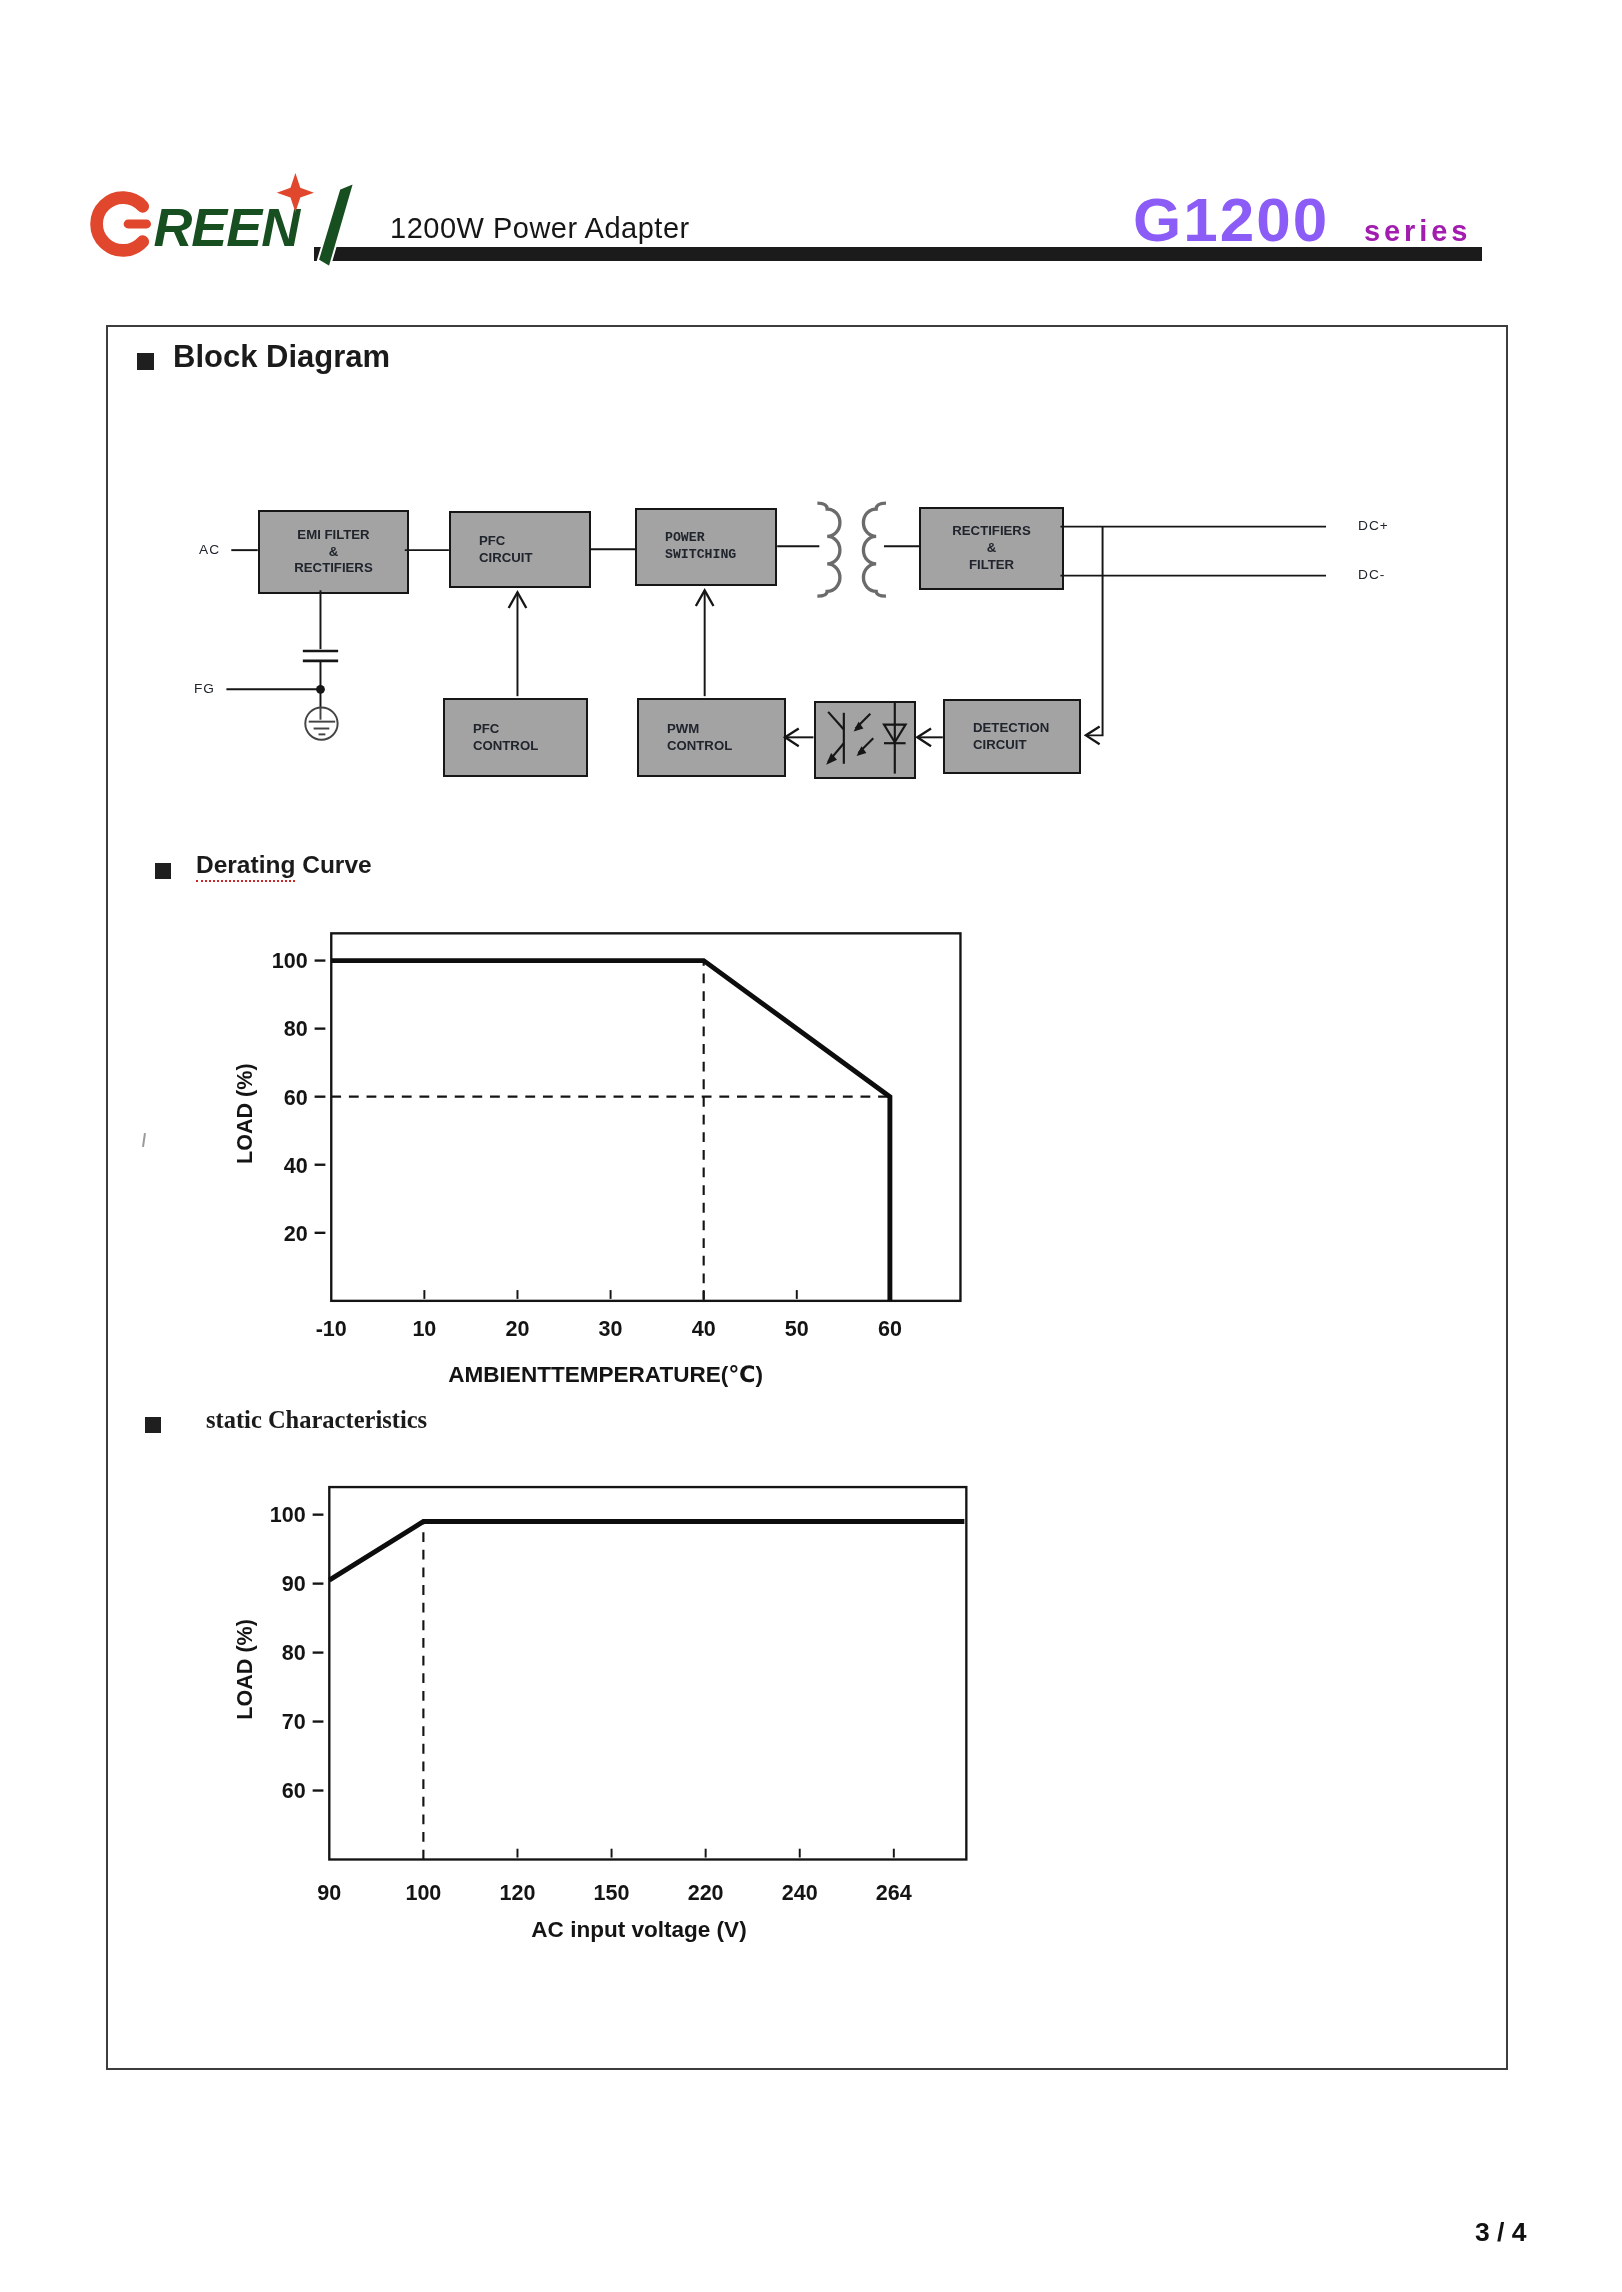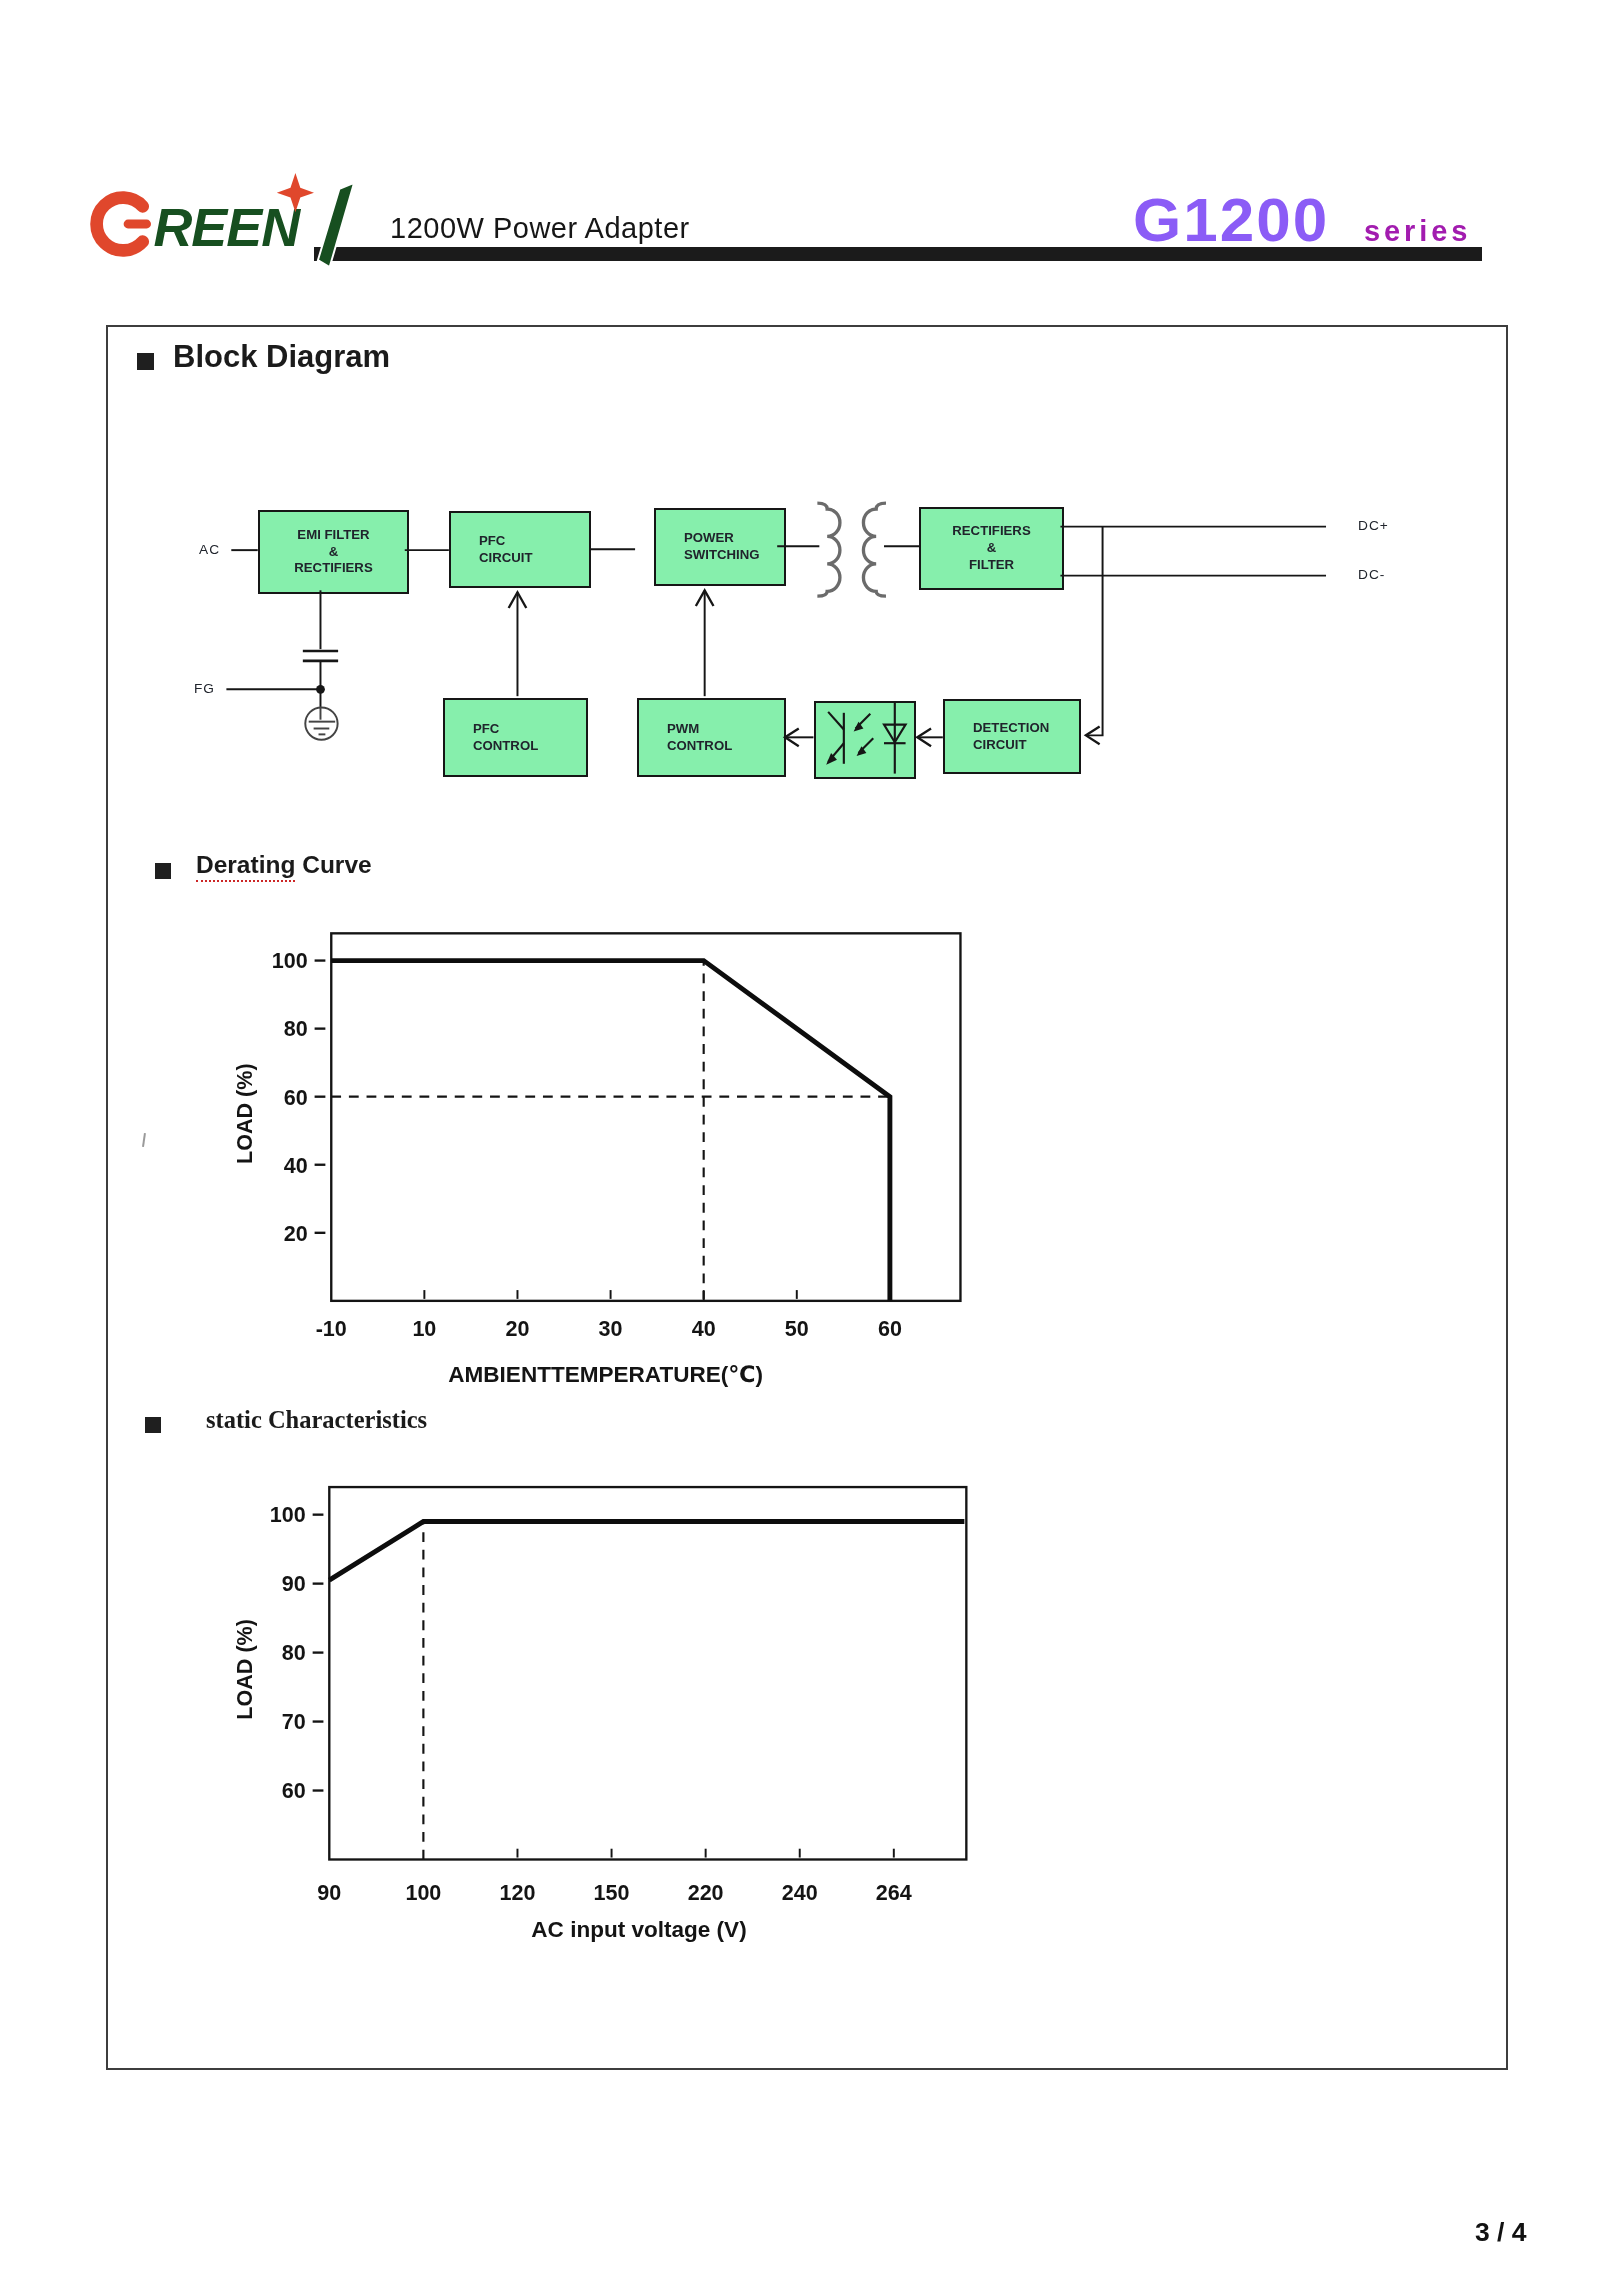--- a/index.html
+++ b/index.html
@@ -11,21 +11,21 @@
   .series-model{left:1133px;top:184px;font-size:62px;font-weight:bold;letter-spacing:2px;color:#8b5cf6;}
   .series-suffix{left:1364px;top:215px;font-size:29px;font-weight:bold;letter-spacing:3.9px;color:#a21caf;}
   .header-rule{left:314px;top:247px;width:1168px;height:13.7px;background:#1b1b1b;}
   
   .main-frame{left:106px;top:325px;width:1398px;height:1741px;border:2px solid #3d3d3d;}
   
   .bullet{width:16.7px;height:16.7px;background:#1f1f1f;}
   .sec-title{font-weight:bold;color:#1b1b1b;}
   .u-dotted{border-bottom:2.9px dotted #cc2626;padding-bottom:2px;}
   
-  .bbox{border:2px solid #161616;background:#86efac;display:flex;flex-direction:column;
+  .bbox{border:2px solid #161616;background:#a3a3a3;display:flex;flex-direction:column;
         font-size:13.2px;font-weight:600;line-height:16.7px;color:#20242c;
         white-space:pre-line;justify-content:center;}
   .bbox.c{align-items:center;text-align:center;}
   .bbox.l{align-items:flex-start;padding-left:28px;box-sizing:border-box;text-align:left;}
   .pin-label{font-size:13.7px;font-weight:400;color:#20242c;letter-spacing:1px;}
   .stray-mark{left:143px;top:1133px;width:2px;height:13.7px;background:#9a9a9a;transform:rotate(8deg);}
   .page-num{left:1475px;top:2217px;font-size:26.5px;font-weight:bold;color:#111;}
   svg text{font-family:"Liberation Sans","DejaVu Sans",sans-serif;}
 </style>
 </head>
@@ -58,21 +58,21 @@
 </div>
 
 <div class="abs bullet" style="left:145px;top:1417px;width:15.7px;height:15.7px;"></div>
 <div class="abs sec-title" style="left:206px;top:1406px;font-size:24.5px;font-family:Liberation Serif, serif;">static Characteristics</div>
 
 <div class="abs bbox c" style="left:258px;top:510px;width:147px;height:80px;">EMI FILTER
 &amp;
 RECTIFIERS</div>
 <div class="abs bbox l" style="left:449px;top:511px;width:142px;height:77px;">PFC
 CIRCUIT</div>
-<div class="abs bbox l" style="left:654px;top:508px;width:132px;height:78px;">POWER
+<div class="abs bbox l" style="left:635px;top:508px;width:142px;height:78px;font-family:Liberation Mono, monospace;">POWER
 SWITCHING</div>
 <div class="abs bbox c" style="left:919px;top:507px;width:141px;height:79px;">RECTIFIERS
 &amp;
 FILTER</div>
 <div class="abs bbox l" style="left:443px;top:698px;width:145px;height:79px;">PFC
 CONTROL</div>
 <div class="abs bbox l" style="left:637px;top:698px;width:149px;height:79px;">PWM
 CONTROL</div>
 <div class="abs bbox" style="left:814px;top:701px;width:98px;height:74px;"></div>
 <div class="abs bbox l" style="left:943px;top:699px;width:138px;height:75px;">DETECTION

